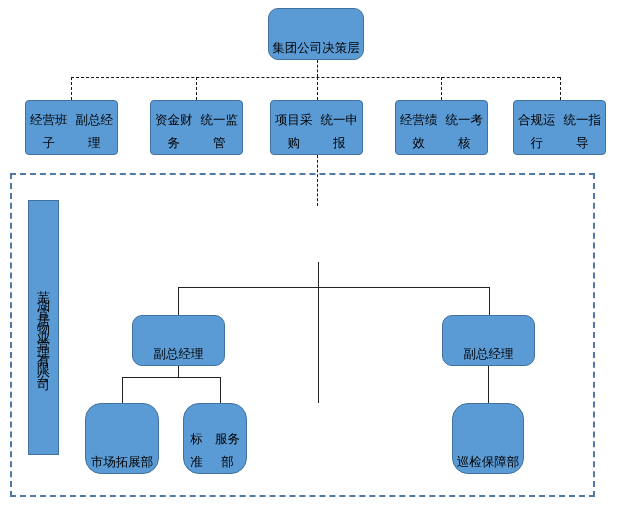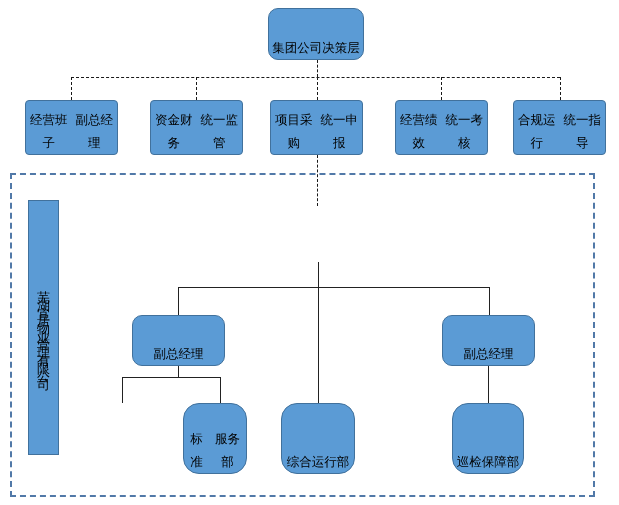--- a/index.html
+++ b/index.html
@@ -89,26 +89,26 @@
   </div>
 
 
   <div class="node r10" style="left:132px;top:315px;width:93px;height:51px">
     <div>副总经理</div>
   </div>
   <div class="node r10" style="left:442px;top:315px;width:93px;height:51px">
     <div>副总经理</div>
   </div>
 
+  <div class="node r14" style="left:85px;top:403px;width:74px;height:71px">
+    <div>市场</div>
+    <div>拓展部</div>
+  </div>
   <div class="node r14" style="left:183px;top:403px;width:64px;height:71px">
     <div>标准</div>
     <div>服务部</div>
-  </div>
-  <div class="node r14" style="left:281px;top:403px;width:74px;height:71px">
-    <div>综合</div>
-    <div>运行部</div>
   </div>
   <div class="node r14" style="left:452px;top:403px;width:72px;height:71px">
     <div>巡检</div>
     <div>保障部</div>
   </div>
 
 </div>
 
 </body></html>

